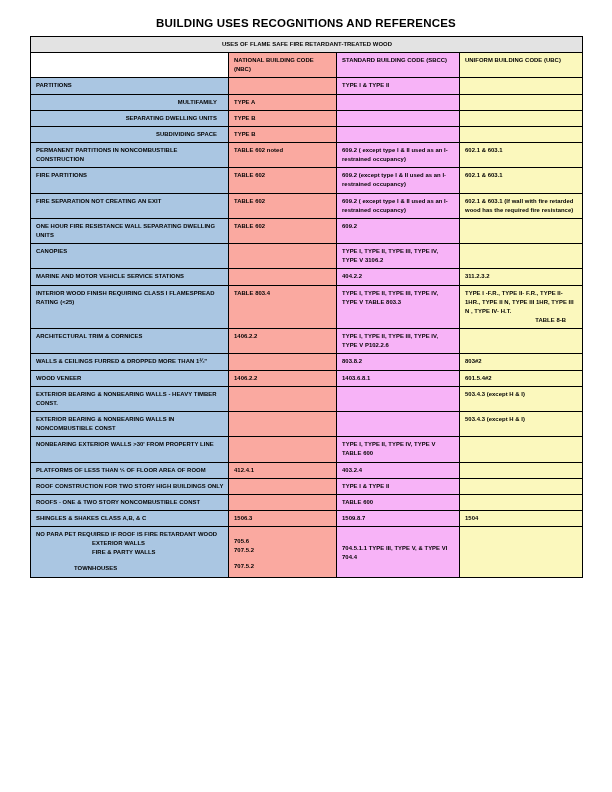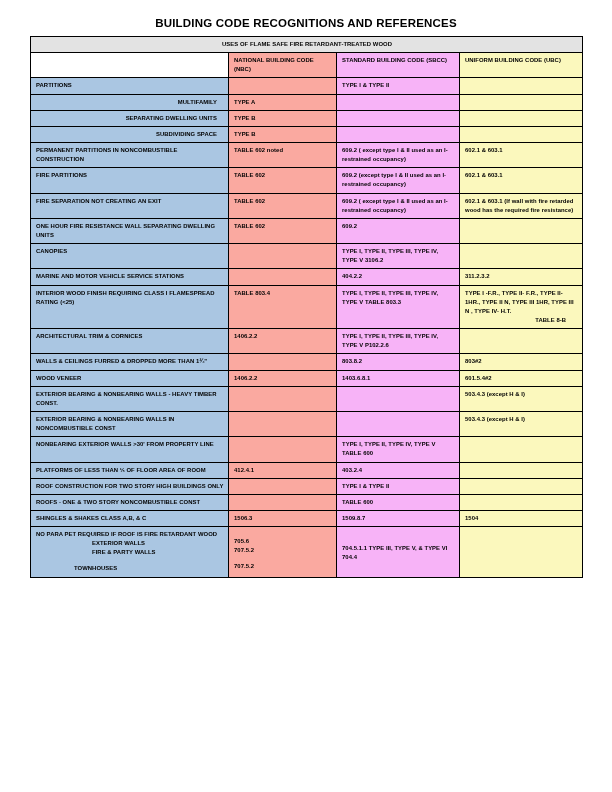--- a/index.html
+++ b/index.html
@@ -78,21 +78,21 @@
   .ind-2 { padding-left: 56px; display: block; }
   .ind-3 { padding-left: 38px; display: block; }
   .tbl-right { text-align: right; padding-right: 12px; display: block; }
   .spacer-line { display: block; height: 7px; }
 </style>
 </head>
 <body>
 
 <div class="page">
 
-  <div class="doc-title">BUILDING CODE RECOGNITIONS AND REFERENCES</div>
+  <div class="doc-title">BUILDING USES RECOGNITIONS AND REFERENCES</div>
 
   <table class="codes">
     <colgroup>
       <col class="c-item">
         <col class="c-nbc">
         <col class="c-sbcc">
         <col class="c-ubc">
     </colgroup>
     <tbody>
 

